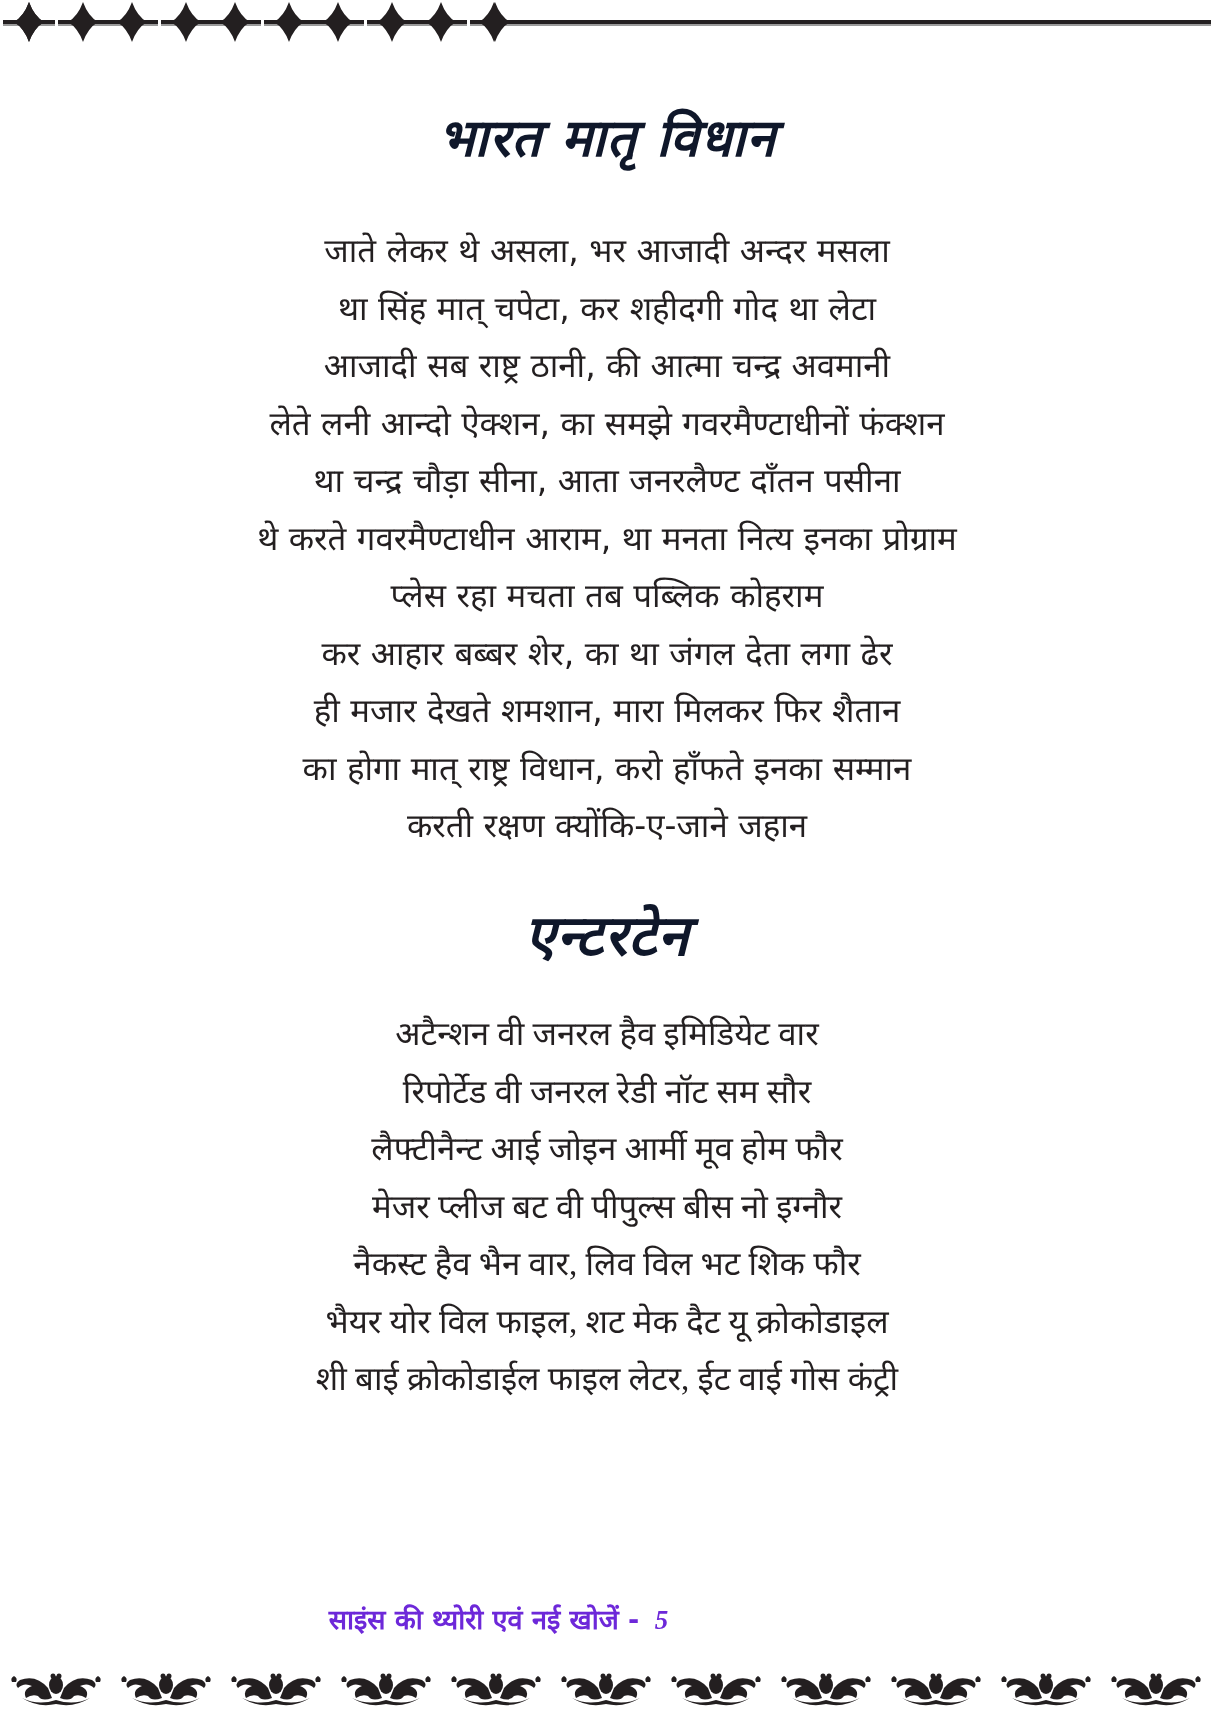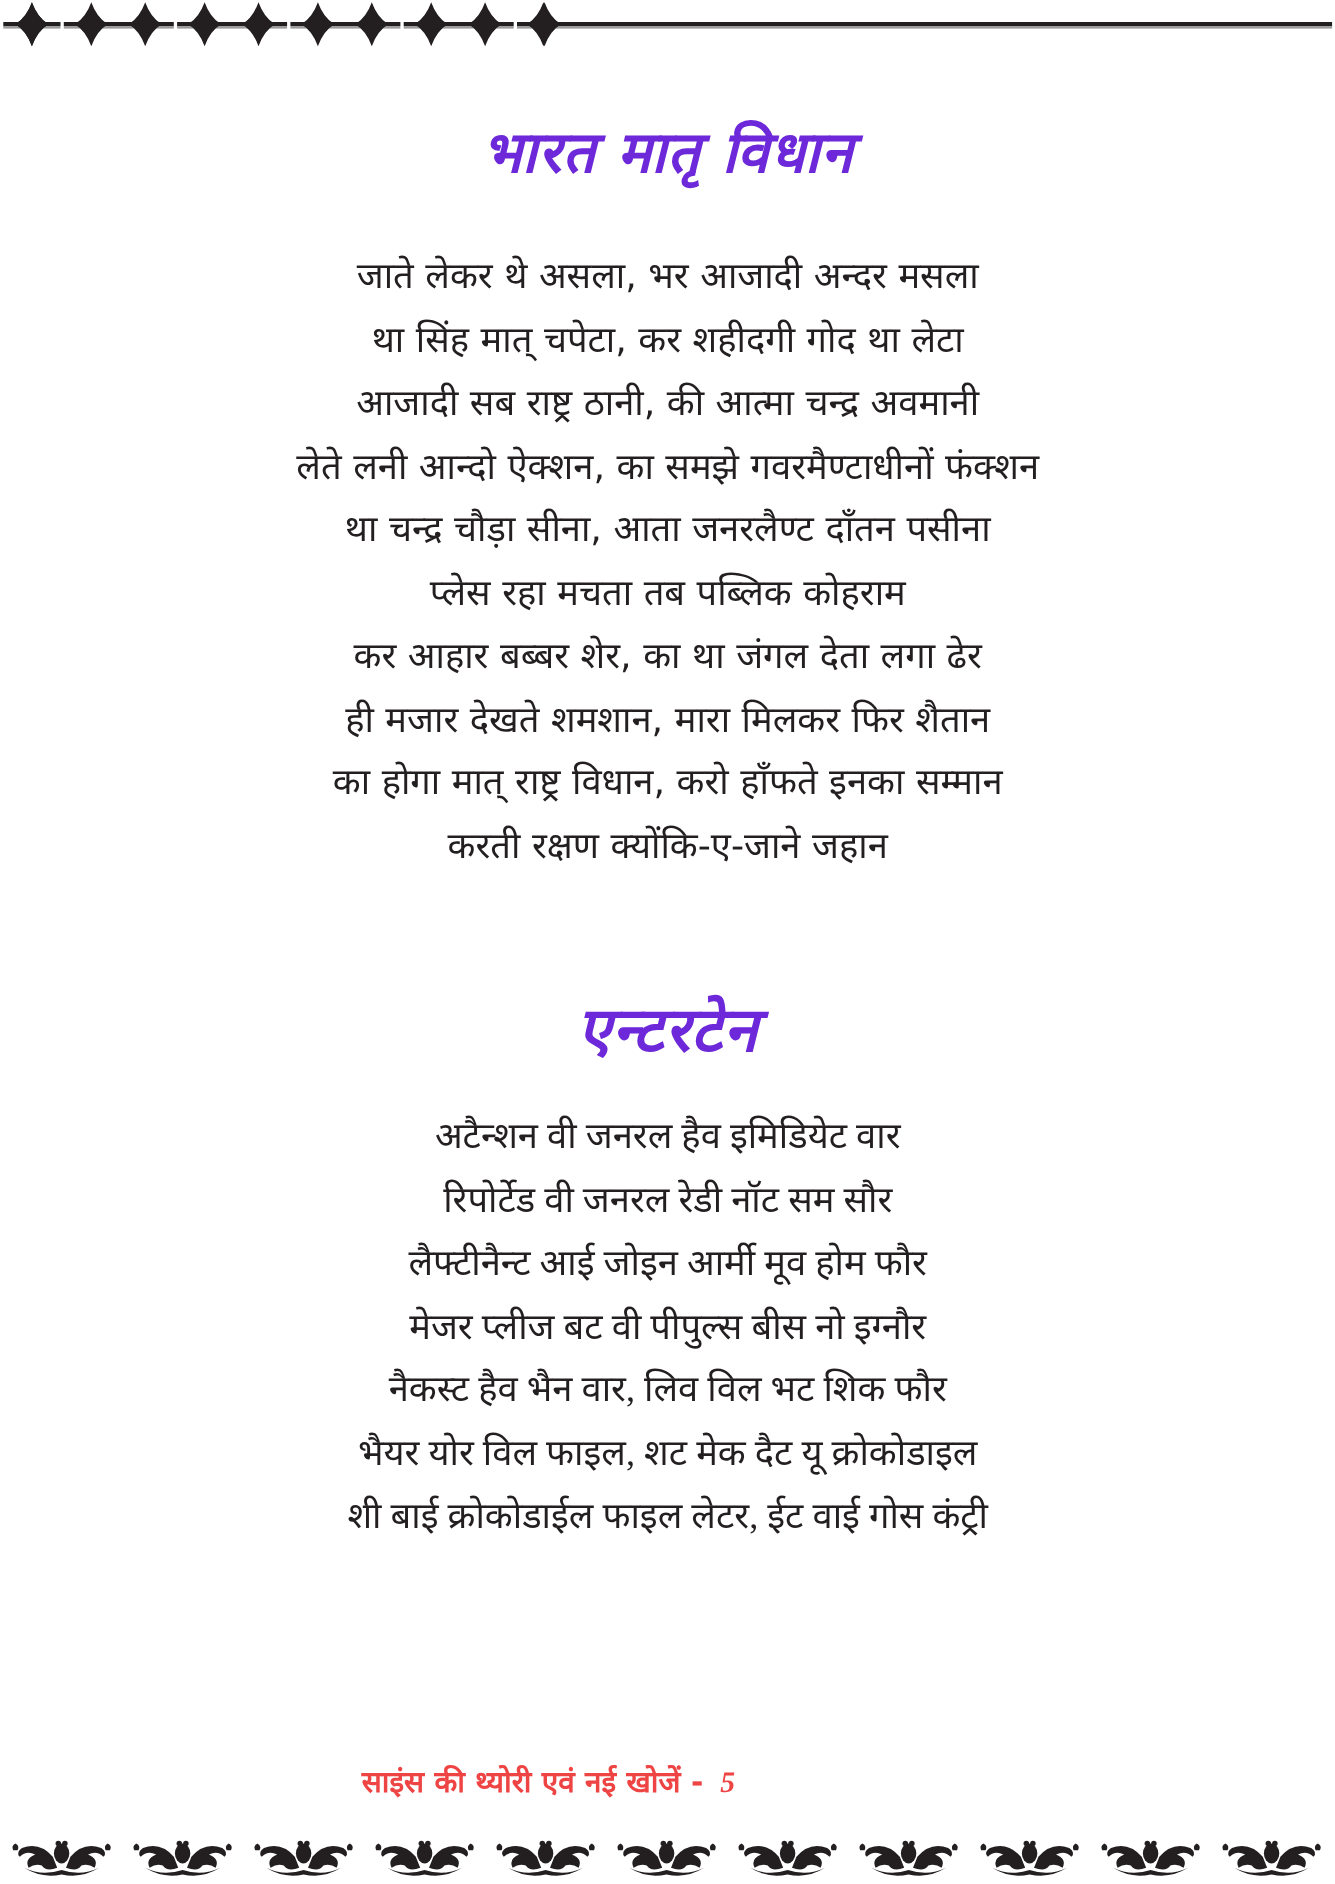--- a/index.html
+++ b/index.html
@@ -1,29 +1,29 @@
 <!DOCTYPE html>
 <html><head>
 <meta charset="utf-8">
 <style>
   html, body { margin: 0; padding: 0; background: #ffffff; }
   body { width: 1214px; height: 1713px; position: relative; overflow: hidden;
          font-family: "DejaVu Sans", "Liberation Sans", sans-serif; color: #231f20; }
   .top-border { position: absolute; left: 0; top: 0; width: 1214px; height: 44px; }
   .bottom-border { position: absolute; left: 0; top: 1668px; width: 1214px; height: 40px; }
   .title { position: absolute; left: 0; width: 1214px; text-align: center;
-           font-weight: bold; font-style: italic; color: #6d28d9; }
+           font-weight: bold; font-style: italic; color: #0f172a; }
   .title1 { top: 100px; font-size: 52px; letter-spacing: 1px; }
   .title2 { top: 895px; font-size: 56px; letter-spacing: 1px; }
   .stanza { position: absolute; left: 0; width: 1214px; text-align: center; }
   .stanza1 { top: 222px; }
   .stanza2 { top: 1006px; font-family: Liberation Serif, serif; }
   .line { font-size: 33px; line-height: 57.5px; white-space: nowrap; color: #231f20; }
   .footer { position: absolute; left: 0; width: 997px; top: 1600px; text-align: center;
-            font-size: 27px; font-weight: bold; color: #ef4444; }
+            font-size: 27px; font-weight: bold; color: #6d28d9; }
   .footer .pg { font-style: italic; font-family: "Liberation Serif", serif; margin-left: 6px; }
 </style>
 </head>
 <body>
 
 <svg class="top-border" viewBox="0 0 1214 44" xmlns="http://www.w3.org/2000/svg">
   <g fill="#231f20">
     <rect x="3" y="20" width="1208" height="4"></rect>
     <rect x="3" y="24" width="1208" height="2" fill="#9a9a9a"></rect>
     <g id="dmd">
@@ -51,20 +51,21 @@
 </svg>
 
 <div class="title title1">भारत मातृ विधान</div>
 
 <div class="stanza stanza1">
   <div class="line">जाते लेकर थे असला, भर आजादी अन्दर मसला</div>
   <div class="line">था सिंह मात् चपेटा, कर शहीदगी गोद था लेटा</div>
   <div class="line">आजादी सब राष्ट्र ठानी, की आत्मा चन्द्र अवमानी</div>
   <div class="line">लेते लनी आन्दो ऐक्शन, का समझे गवरमैण्टाधीनों फंक्शन</div>
   <div class="line">था चन्द्र चौड़ा सीना, आता जनरलैण्ट दाँतन पसीना</div>
+  <div class="line">थे करते गवरमैण्टाधीन आराम, था मनता नित्य इनका प्रोग्राम</div>
   <div class="line">प्लेस रहा मचता तब पब्लिक कोहराम</div>
   <div class="line">कर आहार बब्बर शेर, का था जंगल देता लगा ढेर</div>
   <div class="line">ही मजार देखते शमशान, मारा मिलकर फिर शैतान</div>
   <div class="line">का होगा मात् राष्ट्र विधान, करो हाँफते इनका सम्मान</div>
   <div class="line">करती रक्षण क्योंकि-ए-जाने जहान</div>
 </div>
 
 <div class="title title2">एन्टरटेन</div>
 
 <div class="stanza stanza2">

